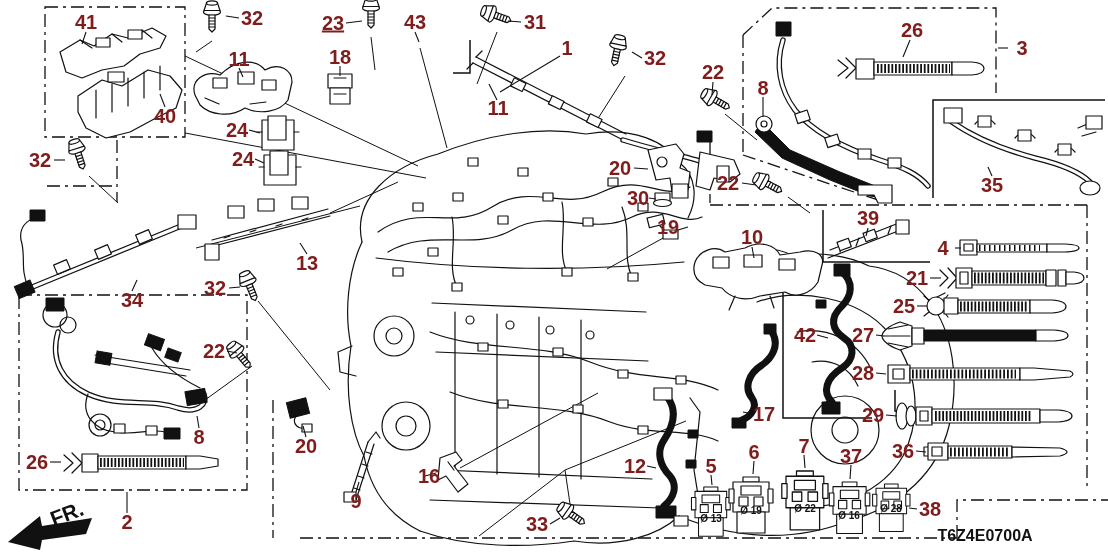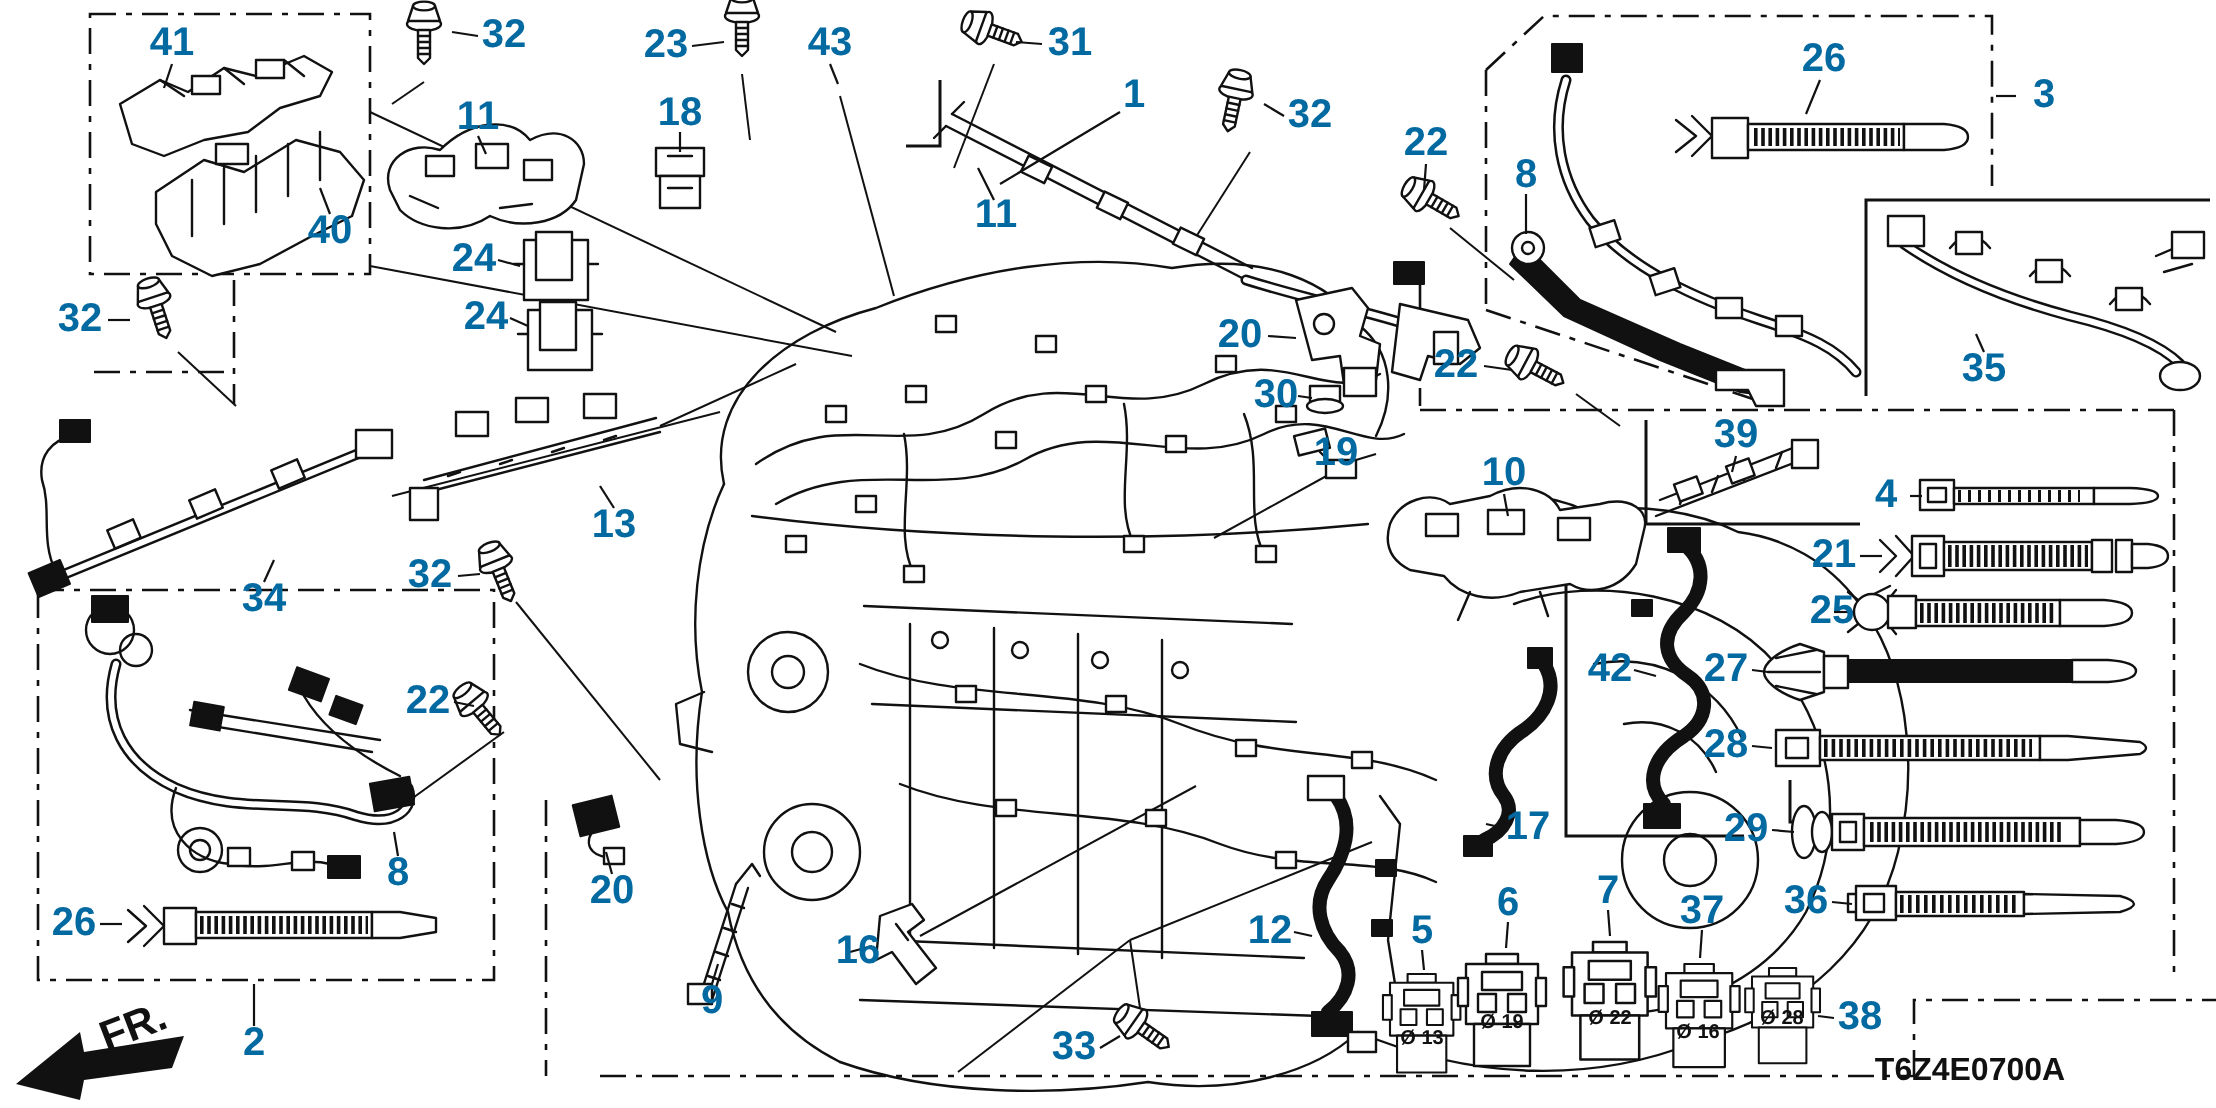--- a/index.html
+++ b/index.html
@@ -1,20 +1,20 @@
 <!DOCTYPE html>
 <html><head>
 <meta charset="utf-8">
 <style>
   html,body{margin:0;padding:0;background:#fff;}
   #stage{position:relative;width:1108px;height:554px;background:#fff;overflow:hidden;
          font-family:"Liberation Sans",sans-serif;}
   #art{position:absolute;left:0;top:0;}
   .callout{position:absolute;transform:translate(-50%,-50%);font:bold 20px "Liberation Sans",sans-serif;
-           color:#0369a1;letter-spacing:0;white-space:nowrap;}
+           color:#7f1d1d;letter-spacing:0;white-space:nowrap;}
   #fr{position:absolute;left:6px;top:496px;width:110px;height:56px;}
   #fr .frtxt{position:absolute;left:44px;top:6px;font:bold 21px "Liberation Sans",sans-serif;
              color:#111;transform:rotate(-21deg);}
   #partcode{position:absolute;left:985px;top:527px;transform:translate(-50%,0);
             font:bold 16px "Liberation Sans",sans-serif;color:#111;}
   svg .ln{stroke:#111;fill:none;stroke-width:1.2;stroke-linecap:round;stroke-linejoin:round;}
   svg .lnw{stroke:#111;fill:#fff;stroke-width:1.2;stroke-linejoin:round;}
   svg .lnb{stroke:#111;fill:#111;stroke-width:1;stroke-linejoin:round;}
   svg .thick{stroke:#111;fill:none;stroke-width:7;stroke-linecap:round;}
   svg .tube{stroke:#111;fill:none;stroke-width:5.5;stroke-linecap:round;}
@@ -484,21 +484,21 @@
         <path d="M647,466 L656,468" class="ld"></path>
   <path d="M917,509 L909,508" class="ld"></path>
         <path d="M550,524 L560,518" class="ld"></path>
   <path d="M127,513 L127,492" class="ld"></path>
 </g>
 </svg>
 
 <div id="callout-layer">
       <div class="callout" style="left: 86px; top: 22px;">41</div>
       <div class="callout" style="left: 252px; top: 18px;">32</div>
-      <div class="callout" style="left: 333px; top: 23px;">23</div>
+      <div class="callout" style="left: 333px; top: 23px; text-decoration: underline;">23</div>
       <div class="callout" style="left: 415px; top: 22px;">43</div>
       <div class="callout" style="left: 535px; top: 22px;">31</div>
       <div class="callout" style="left: 567px; top: 48px;">1</div>
       <div class="callout" style="left: 912px; top: 30px;">26</div>
       <div class="callout" style="left: 1022px; top: 48px;">3</div>
       <div class="callout" style="left: 655px; top: 58px;">32</div>
       <div class="callout" style="left: 239px; top: 59px;">11</div>
       <div class="callout" style="left: 340px; top: 57px;">18</div>
       <div class="callout" style="left: 713px; top: 72px;">22</div>
       <div class="callout" style="left: 763px; top: 88px;">8</div>
@@ -511,21 +511,21 @@
       <div class="callout" style="left: 307px; top: 263px;">13</div>
       <div class="callout" style="left: 728px; top: 183px;">22</div>
       <div class="callout" style="left: 638px; top: 198px;">30</div>
       <div class="callout" style="left: 992px; top: 185px;">35</div>
       <div class="callout" style="left: 868px; top: 218px;">39</div>
       <div class="callout" style="left: 668px; top: 227px;">19</div>
       <div class="callout" style="left: 752px; top: 237px;">10</div>
       <div class="callout" style="left: 943px; top: 248px;">4</div>
       <div class="callout" style="left: 917px; top: 278px;">21</div>
       <div class="callout" style="left: 132px; top: 300px;">34</div>
-      <div class="callout" style="left: 904px; top: 306px; margin-left: 12px;">25</div>
+      <div class="callout" style="left: 904px; top: 306px;">25</div>
       <div class="callout" style="left: 215px; top: 288px;">32</div>
       <div class="callout" style="left: 863px; top: 335px;">27</div>
       <div class="callout" style="left: 805px; top: 335px;">42</div>
       <div class="callout" style="left: 214px; top: 351px;">22</div>
       <div class="callout" style="left: 863px; top: 373px;">28</div>
       <div class="callout" style="left: 873px; top: 415px;">29</div>
       <div class="callout" style="left: 764px; top: 414px;">17</div>
       <div class="callout" style="left: 199px; top: 437px;">8</div>
       <div class="callout" style="left: 306px; top: 446px;">20</div>
       <div class="callout" style="left: 903px; top: 451px;">36</div>

